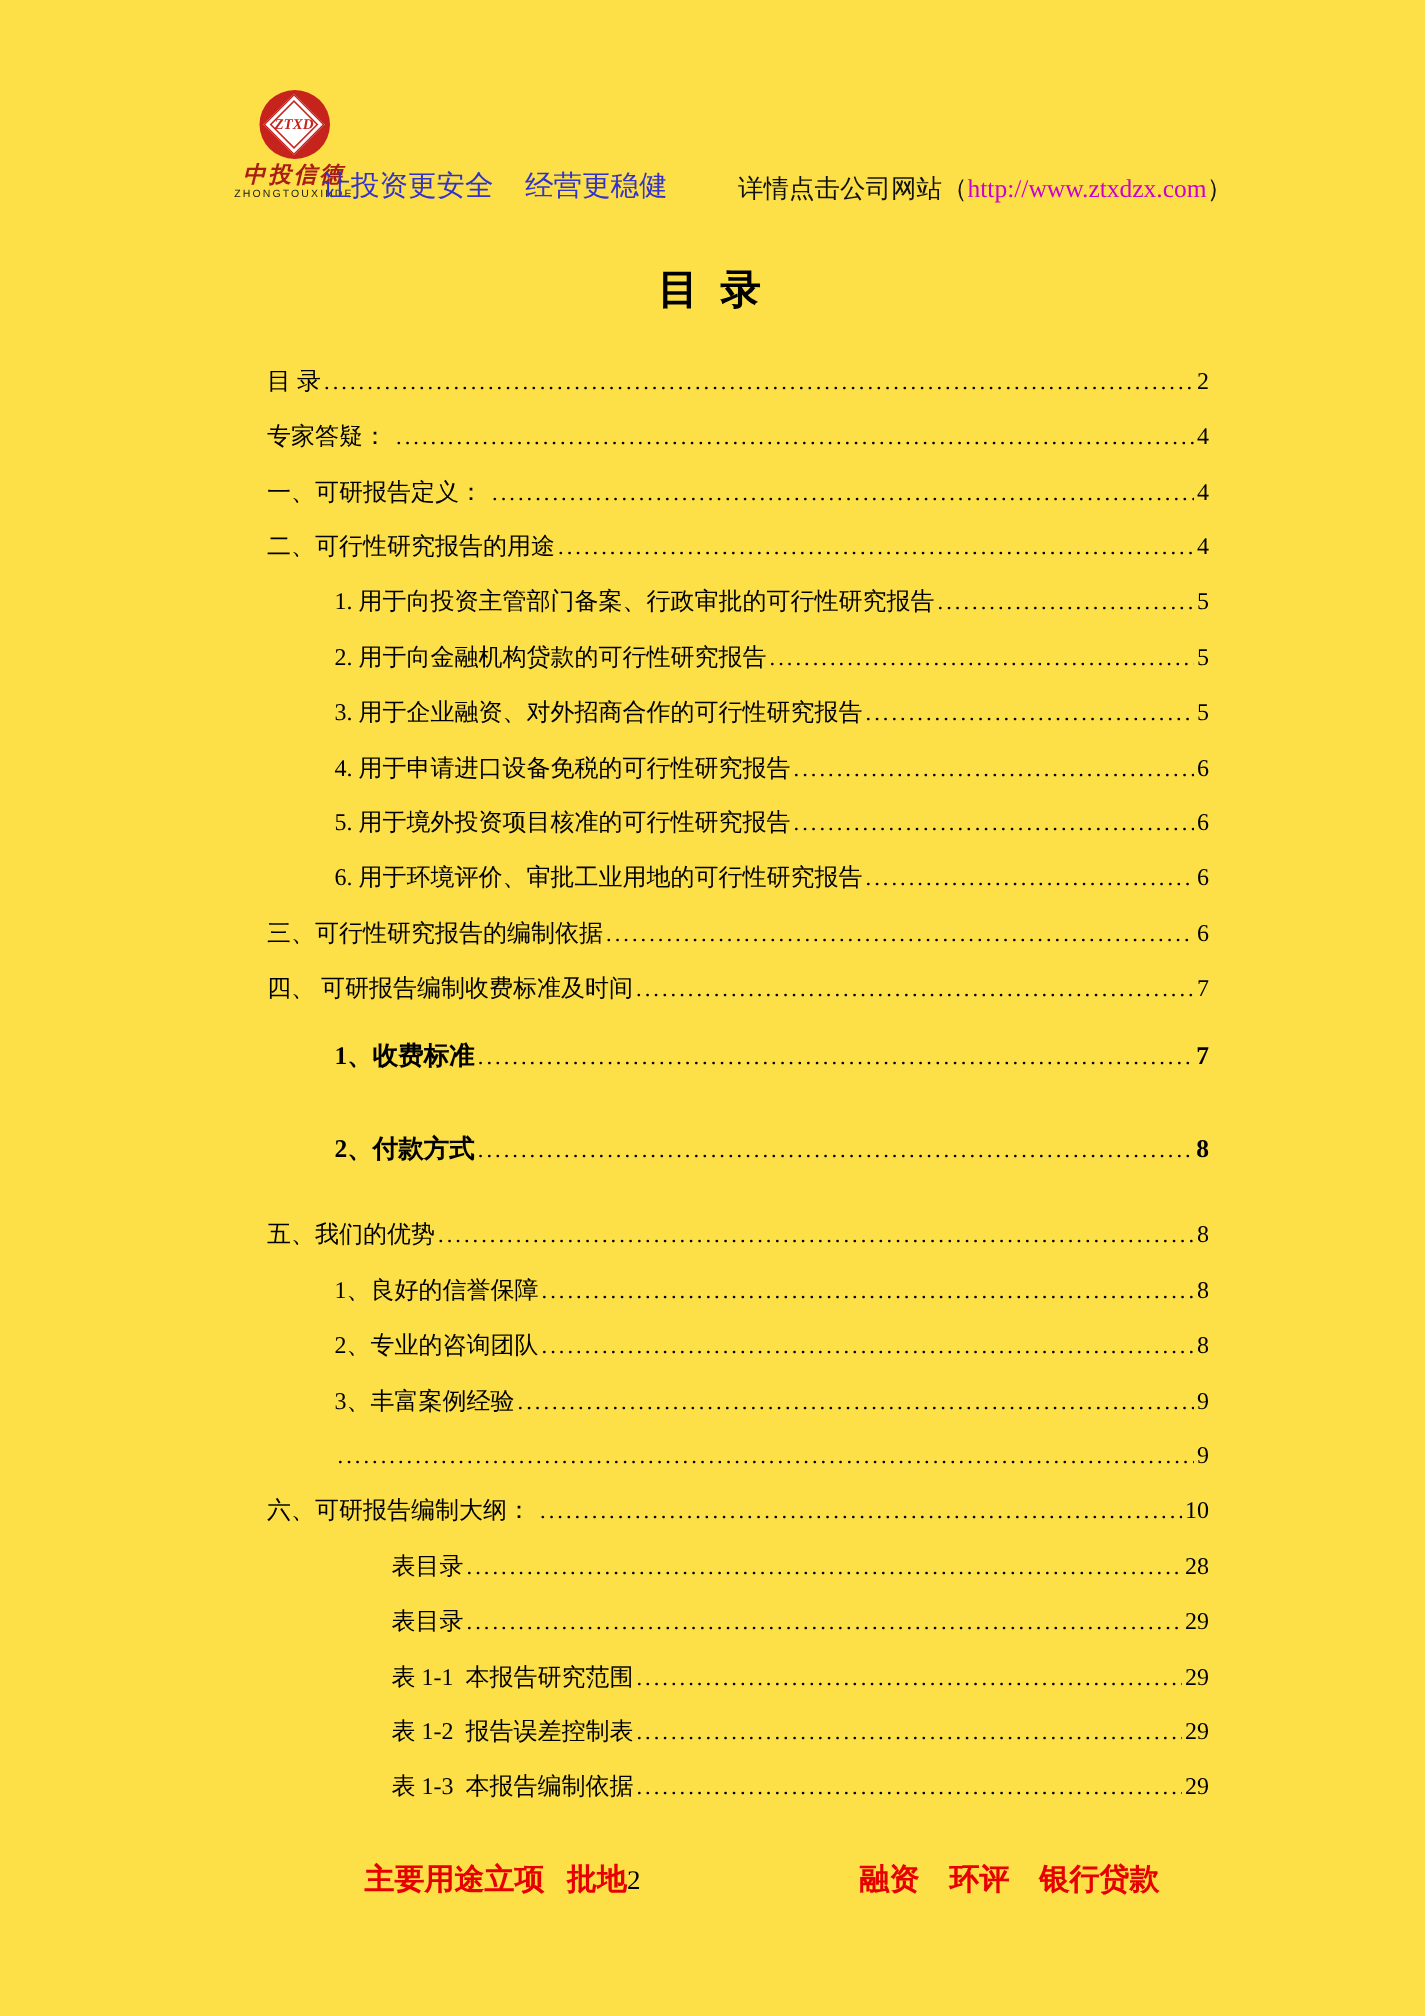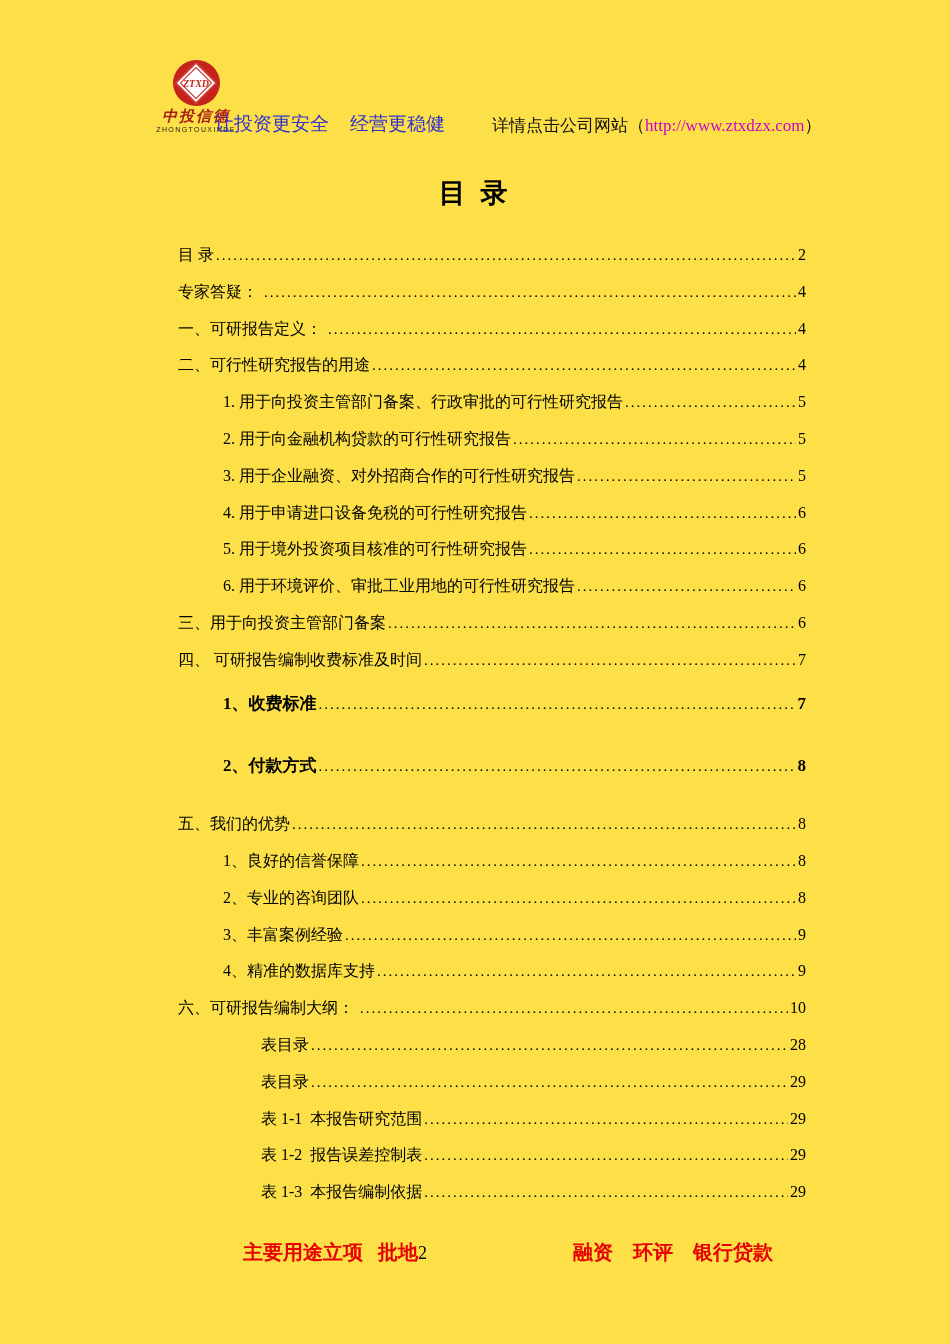--- a/index.html
+++ b/index.html
@@ -119,21 +119,21 @@
         <span class="toc-label">5. 用于境外投资项目核准的可行性研究报告</span>
         <span class="leader"></span>
         <span class="toc-page">6</span>
       </div>
       <div class="toc-row lvl1">
         <span class="toc-label">6. 用于环境评价、审批工业用地的可行性研究报告</span>
         <span class="leader"></span>
         <span class="toc-page">6</span>
       </div>
       <div class="toc-row lvl0">
-        <span class="toc-label">三、用于向投资主管部门备案</span>
+        <span class="toc-label">三、可行性研究报告的编制依据</span>
         <span class="leader"></span>
         <span class="toc-page">6</span>
       </div>
       <div class="toc-row lvl0">
         <span class="toc-label">四、 可研报告编制收费标准及时间</span>
         <span class="leader"></span>
         <span class="toc-page">7</span>
       </div>
       <div class="toc-row lvl1 bold sp-sm">
         <span class="toc-label">1、收费标准</span>
@@ -159,21 +159,20 @@
         <span class="toc-label">2、专业的咨询团队</span>
         <span class="leader"></span>
         <span class="toc-page">8</span>
       </div>
       <div class="toc-row lvl1">
         <span class="toc-label">3、丰富案例经验</span>
         <span class="leader"></span>
         <span class="toc-page">9</span>
       </div>
       <div class="toc-row lvl1">
-        <span class="toc-label">4、精准的数据库支持</span>
         <span class="leader"></span>
         <span class="toc-page">9</span>
       </div>
       <div class="toc-row lvl0">
         <span class="toc-label">六、可研报告编制大纲： </span>
         <span class="leader"></span>
         <span class="toc-page">10</span>
       </div>
       <div class="toc-row lvl2">
         <span class="toc-label">表目录</span>

